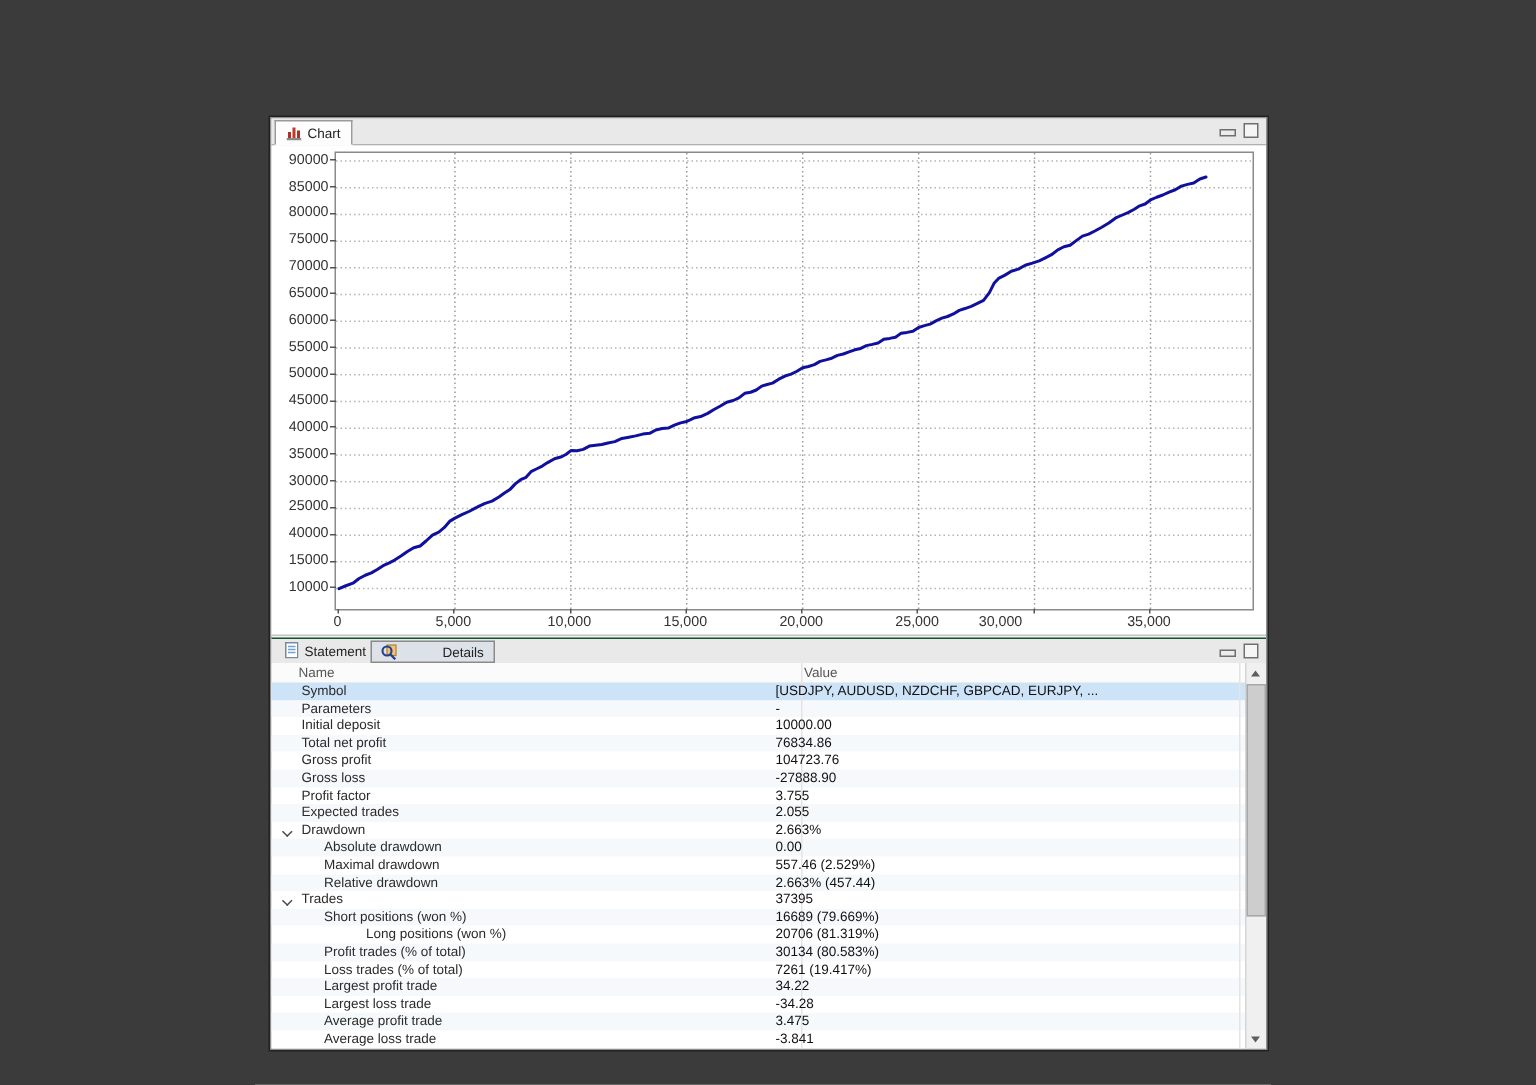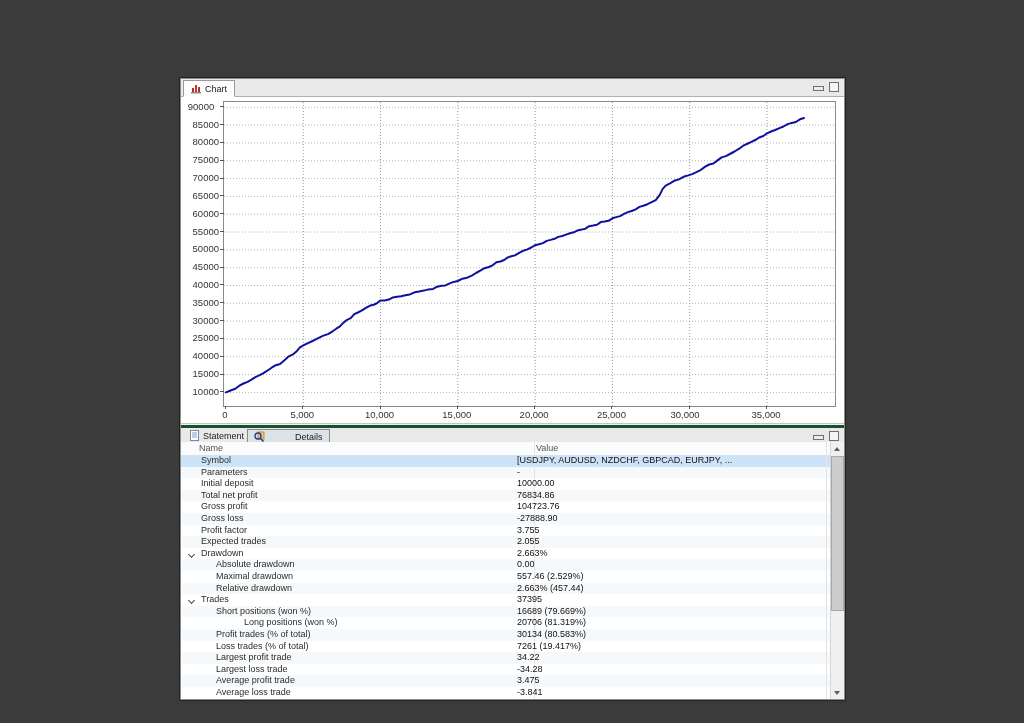--- a/index.html
+++ b/index.html
@@ -18,21 +18,21 @@
   .btn-float{width:8px;height:8px;background:#f5f5f5;border:1px solid #6f6f6f;}
   #chartbody{position:absolute;left:0;right:0;top:18px;height:326px;background:#ffffff;
              border-bottom:1px solid #c4c4c4;}
   #plot{position:absolute;left:42px;top:4px;width:611px;height:304px;border:1px solid #8a8a8a;
         background:#fff;}
   .ylab{position:absolute;width:36px;text-align:right;font-size:9.5px;color:#333;left:2px;}
   .xlab{position:absolute;width:60px;text-align:center;font-size:9.5px;color:#333;top:312px;}
   .ytick{position:absolute;width:4px;height:1px;background:#555;left:39px;}
   .xtick{position:absolute;width:1px;height:3px;background:#555;top:309px;}
   
-  #strip2{top:346px;height:16px;border-top:3px solid #14532d;}
+  #strip2{top:346px;height:16px;border-top:1px solid #14532d;}
   .tab2{position:absolute;top:1px;height:13px;display:flex;align-items:center;gap:4px;
         padding:0 6px;font-size:9px;color:#222;cursor:default;}
   .tab2.active2{background:#dde2e8;border:1px solid #8a8a8a;}
   #thead{position:absolute;left:0;right:0;top:363px;height:13px;background:#fbfbfb;
          border-bottom:1px solid #c9c9c9;font-size:9px;color:#555;}
   #thead .h1{position:absolute;left:18px;top:1px;}
   #thead .h2{position:absolute;left:355px;top:1px;}
   #tbody{position:absolute;left:0;right:13px;top:376px;bottom:0;overflow:hidden;background:#fff;}
   .colsep{position:absolute;top:363px;bottom:0;width:1px;background:#e4e4e4;z-index:1;}
   .trow{position:relative;height:11.6px;font-size:9px;line-height:11.5px;color:#2b2b2b;}
@@ -130,35 +130,35 @@
         <div class="ylab" style="top: 92.8935px;">65000</div>
         <div class="ytick" style="top: 98.3935px;"></div>
         <div class="ylab" style="top: 75.0747px;">70000</div>
         <div class="ytick" style="top: 80.5747px;"></div>
         <div class="ylab" style="top: 57.2558px;">75000</div>
         <div class="ytick" style="top: 62.7558px;"></div>
         <div class="ylab" style="top: 39.437px;">80000</div>
         <div class="ytick" style="top: 44.937px;"></div>
         <div class="ylab" style="top: 21.6182px;">85000</div>
         <div class="ytick" style="top: 27.1182px;"></div>
-        <div class="ylab" style="top: 3.79932px; text-align: center;">90000</div>
+        <div class="ylab" style="top: 3.79932px;">90000</div>
         <div class="ytick" style="top: 9.29932px;"></div>
         <div class="xlab" style="left: 13.994px;">0</div>
         <div class="xtick" style="left: 43.994px;"></div>
         <div class="xlab" style="left: 91.279px;">5,000</div>
         <div class="xtick" style="left: 121.279px;"></div>
         <div class="xlab" style="left: 168.564px;">10,000</div>
         <div class="xtick" style="left: 198.564px;"></div>
         <div class="xlab" style="left: 245.849px;">15,000</div>
         <div class="xtick" style="left: 275.849px;"></div>
         <div class="xlab" style="left: 323.134px;">20,000</div>
         <div class="xtick" style="left: 353.134px;"></div>
         <div class="xlab" style="left: 400.419px;">25,000</div>
         <div class="xtick" style="left: 430.419px;"></div>
-        <div class="xlab" style="left: 474px;">30,000</div>
+        <div class="xlab" style="left: 456px;">30,000</div>
         <div class="xtick" style="left: 507.704px;"></div>
         <div class="xlab" style="left: 554.989px;">35,000</div>
         <div class="xtick" style="left: 584.989px;"></div>
       </div>
   </div>
 
   <div id="strip2" class="tabstrip">
     <div class="tab2" style="left:3px;">
       <svg width="9" height="11">
         <rect x="0.5" y="0.5" width="8" height="10" fill="#ffffff" stroke="#7a8a9a"></rect>

